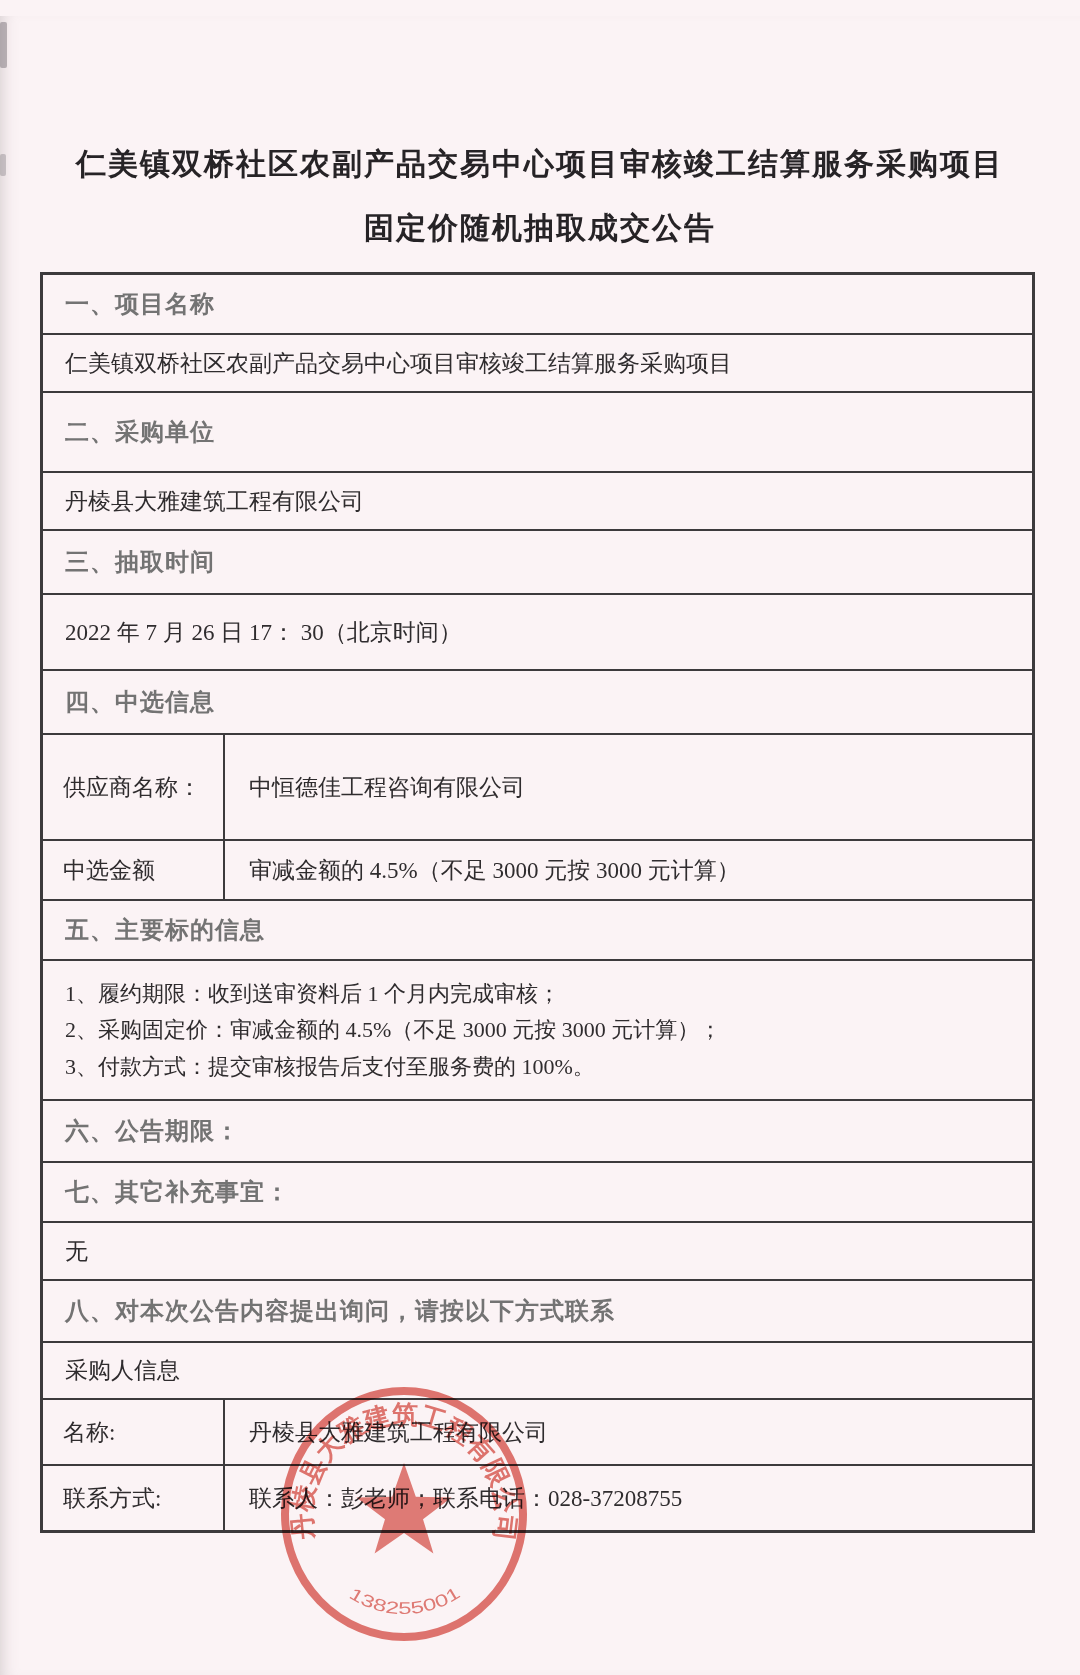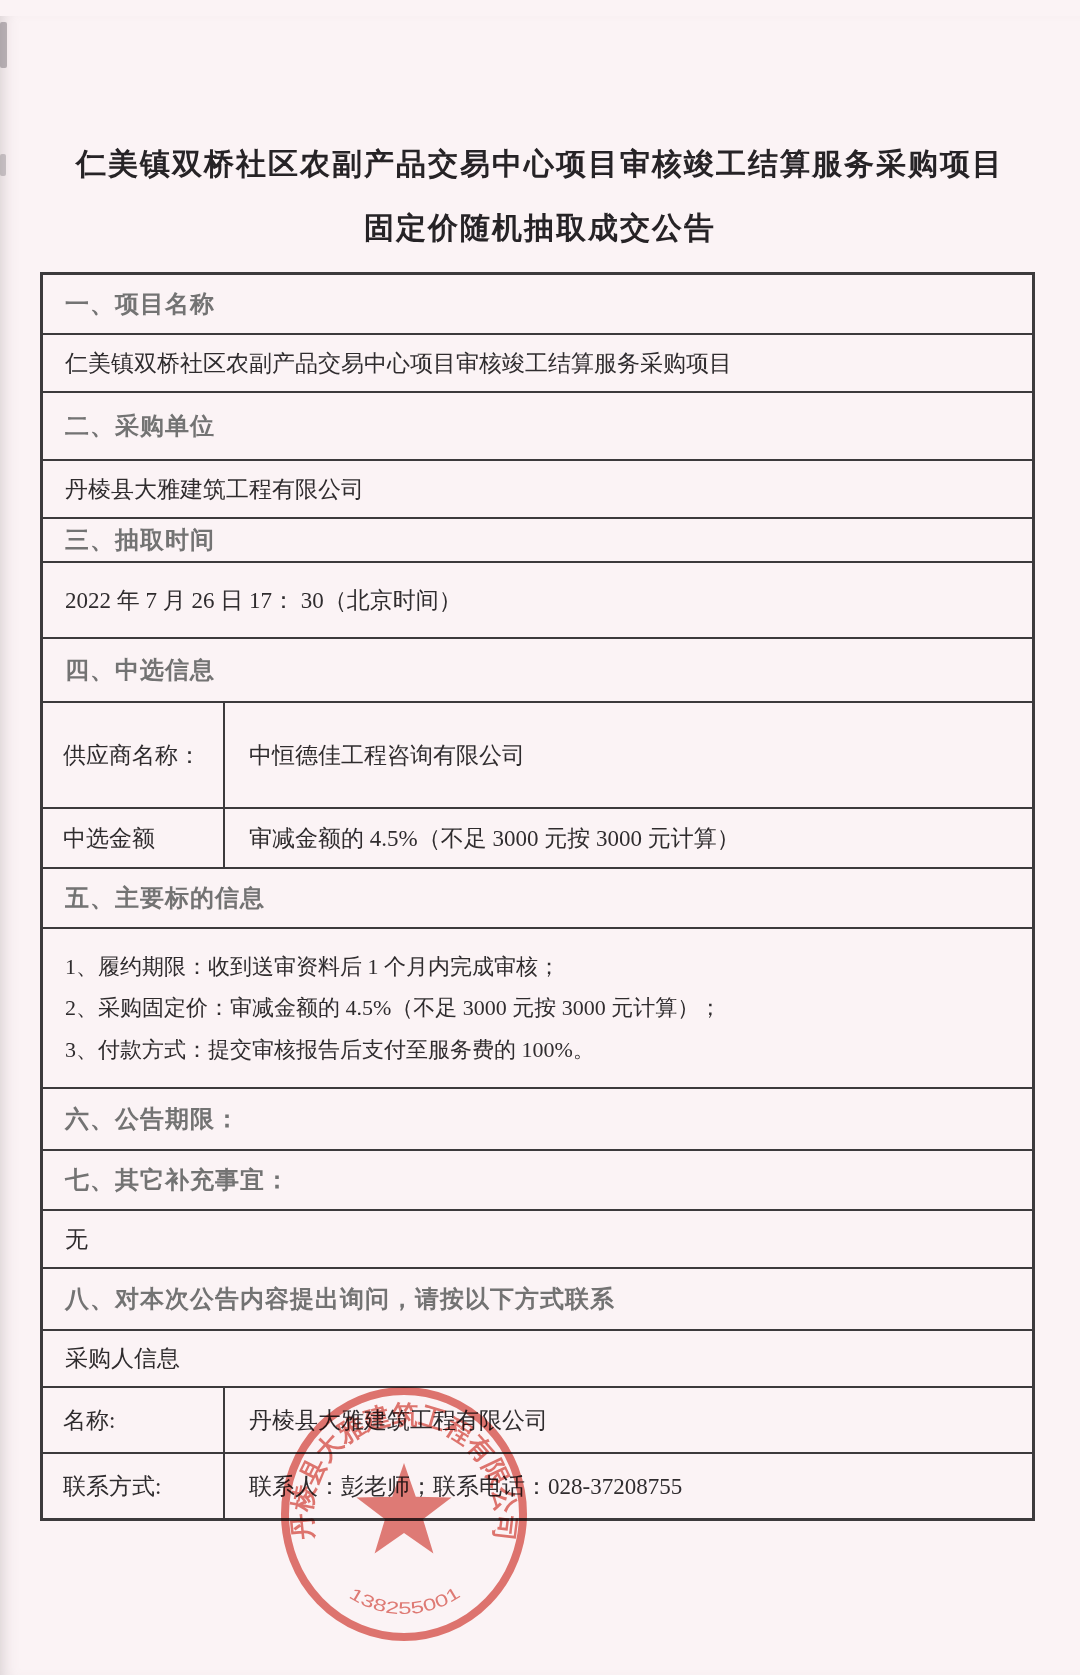--- a/index.html
+++ b/index.html
@@ -81,41 +81,41 @@
   <div class="scan-dot"></div>
 
   <div class="title title-1">仁美镇双桥社区农副产品交易中心项目审核竣工结算服务采购项目</div>
   <div class="title title-2">固定价随机抽取成交公告</div>
 
   <div class="doc-table">
 
     <div class="row hdr" style="height:60px">一、项目名称</div>
     <div class="row content" style="height:58px">仁美镇双桥社区农副产品交易中心项目审核竣工结算服务采购项目</div>
 
-    <div class="row hdr" style="height:68px">二、采购单位</div>
+    <div class="row hdr" style="height:80px">二、采购单位</div>
     <div class="row content" style="height:58px">丹棱县大雅建筑工程有限公司</div>
 
-    <div class="row hdr" style="height:44px">三、抽取时间</div>
+    <div class="row hdr" style="height:64px">三、抽取时间</div>
     <div class="row content" style="height:76px">2022 年 7 月 26 日 17： 30（北京时间）</div>
 
     <div class="row hdr" style="height:64px">四、中选信息</div>
 
     <div class="row lv" style="height:106px">
       <div class="label-cell">供应商名称：</div>
       <div class="value-cell">中恒德佳工程咨询有限公司</div>
     </div>
 
     <div class="row lv" style="height:60px">
       <div class="label-cell">中选金额</div>
       <div class="value-cell">审减金额的 4.5%（不足 3000 元按 3000 元计算）</div>
     </div>
 
     <div class="row hdr" style="height:60px">五、主要标的信息</div>
 
-    <div class="row list" style="height:160px">
+    <div class="row list" style="height:140px">
       <div class="li">1、履约期限：收到送审资料后 1 个月内完成审核；</div>
       <div class="li">2、采购固定价：审减金额的 4.5%（不足 3000 元按 3000 元计算）；</div>
       <div class="li">3、付款方式：提交审核报告后支付至服务费的 100%。</div>
     </div>
 
     <div class="row hdr" style="height:62px">六、公告期限：</div>
 
     <div class="row hdr" style="height:60px">七、其它补充事宜：</div>
     <div class="row content" style="height:58px">无</div>
 

